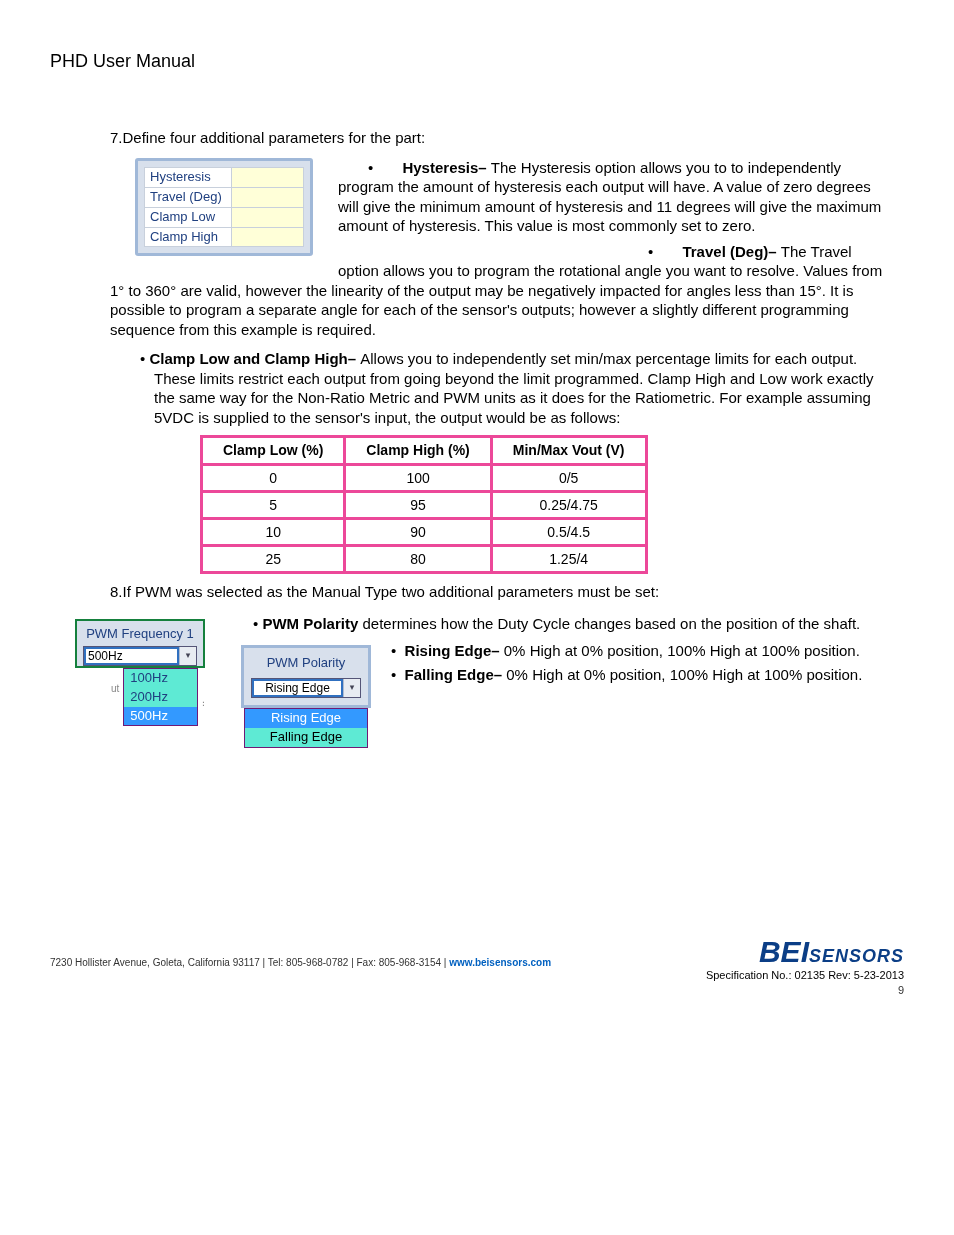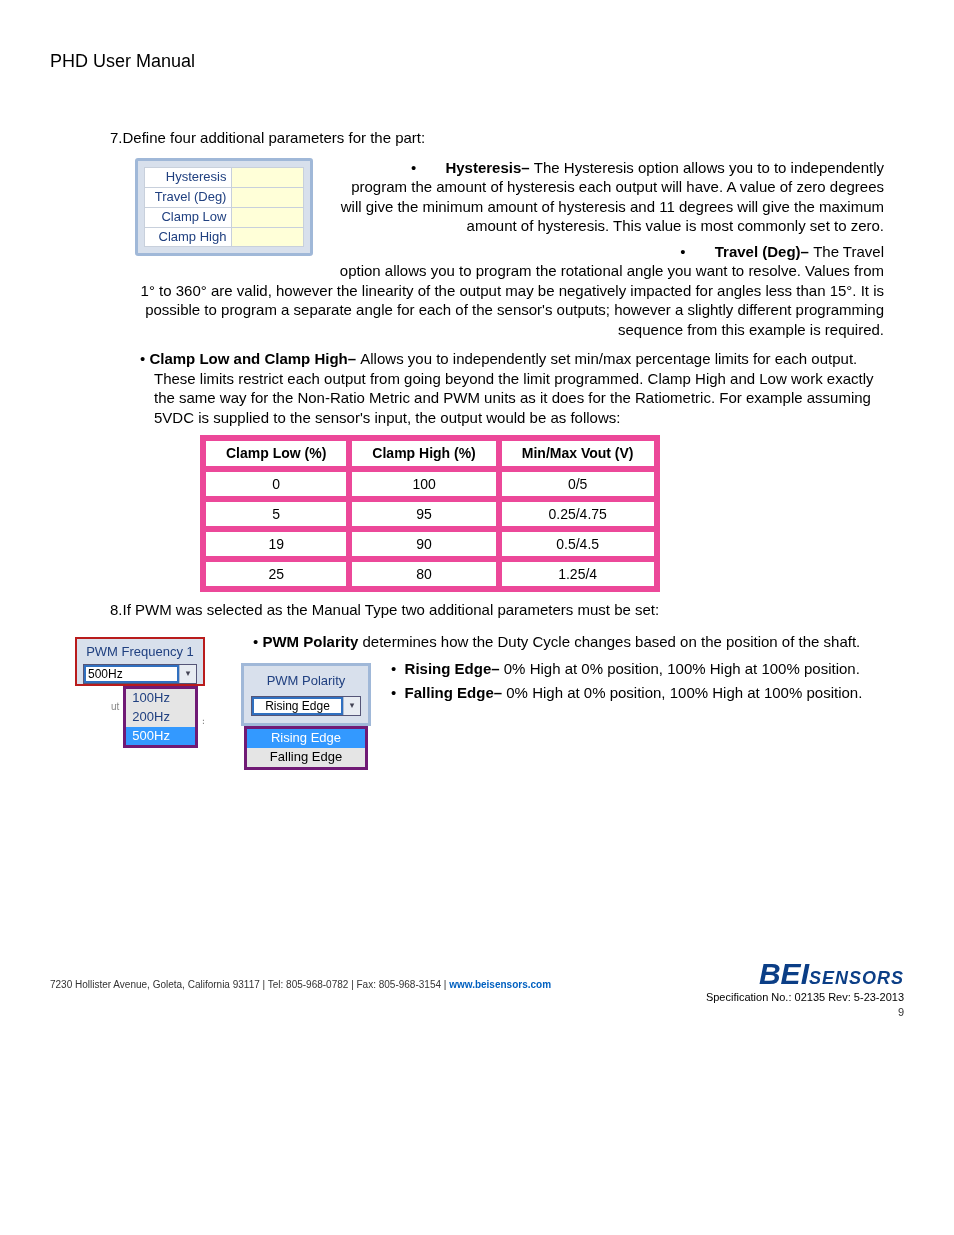--- a/index.html
+++ b/index.html
@@ -64,34 +64,34 @@
     padding-left: 14px;
   }
   .data-table {
     margin-left: 90px;
     border-collapse: collapse;
     font-size: 14px;
     margin-top: 8px;
     margin-bottom: 8px;
   }
   .data-table th, .data-table td {
-    border: 6px solid #ec4899;
+    border: 3px solid #ec4899;
     padding: 3px 20px;
     text-align: center;
   }
   .data-table th { font-weight: bold; }
   .pwm-freq-box {
     float: left;
     margin: 5px 18px 8px -35px;
     font-family: "Segoe UI", Tahoma, sans-serif;
     font-size: 13px;
     color: #204080;
   }
   .pwm-freq-inner {
-    border: 2px solid #b91c1c;
+    border: 2px solid #15803d;
     background: #d8e0ec;
     padding: 5px 6px 0 6px;
     width: 114px;
   }
   .combo {
     border: 1px solid #557;
     background: #fff;
     display: flex;
     align-items: stretch;
     height: 18px;
@@ -107,22 +107,22 @@
     line-height: 14px;
   }
   .combo .arrow {
     width: 16px;
     background: #e8ecf2;
     border-left: 1px solid #b0bcd0;
     display:flex; align-items:center; justify-content:center;
   }
   .combo .arrow::after { content:"▾"; font-size:9px; color:#445; }
   .dropdown-open {
-    background: #e5e5e5;
-    border: 3px solid #701a75;
+    background: #5eead4;
+    border: 1px solid #701a75;
     margin-top: 0;
   }
   .dropdown-open .opt {
     padding: 1px 6px;
     color: #204080;
   }
   .dropdown-open .opt.hl {
     background: #3399ff;
     color: #fff;
   }
@@ -174,21 +174,21 @@
     font-style: italic;
     color: #0b3e86;
     letter-spacing: 1px;
   }
   .spec {
     font-size: 11px;
     color: #000;
   }
   .pagenum { text-align: right; font-size: 11px; }
   b { font-weight: bold; }
-  .flow-hyst { overflow: visible; text-align: right; }
+  .flow-hyst { overflow: visible; }
 </style>
 </head>
 <body>
 
 <div class="header">PHD User Manual</div>
 
 <div class="content">
 
   <div class="num-item body-text">
     <span>7.</span><span>Define four additional parameters for the part:</span>
@@ -243,21 +243,21 @@
           <td>0</td>
           <td>100</td>
           <td>0/5</td>
         </tr>
     <tr>
           <td>5</td>
           <td>95</td>
           <td>0.25/4.75</td>
         </tr>
     <tr>
-          <td>19</td>
+          <td>10</td>
           <td>90</td>
           <td>0.5/4.5</td>
         </tr>
     <tr>
           <td>25</td>
           <td>80</td>
           <td>1.25/4</td>
         </tr>
   </tbody>
     </table>

